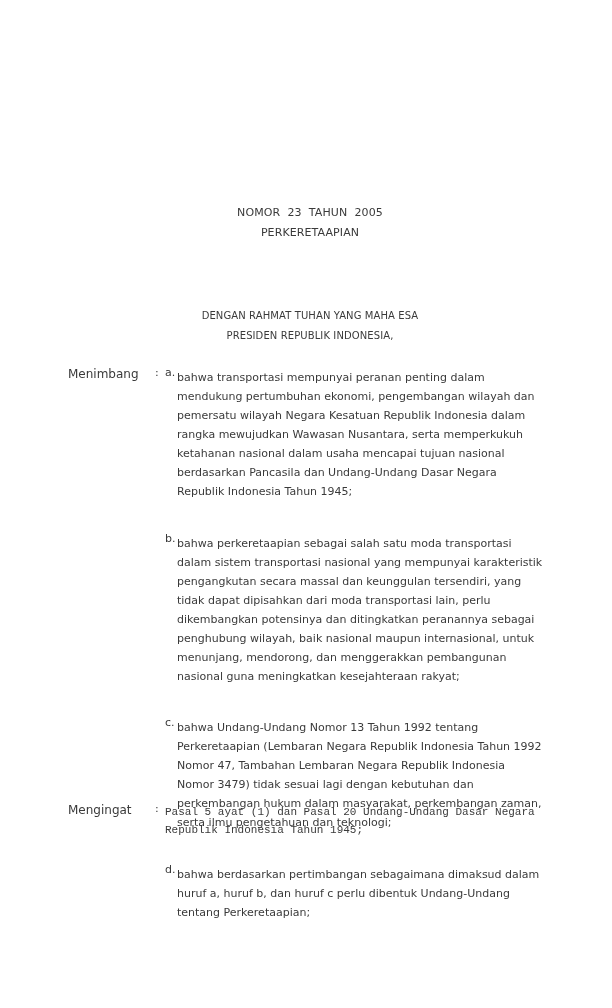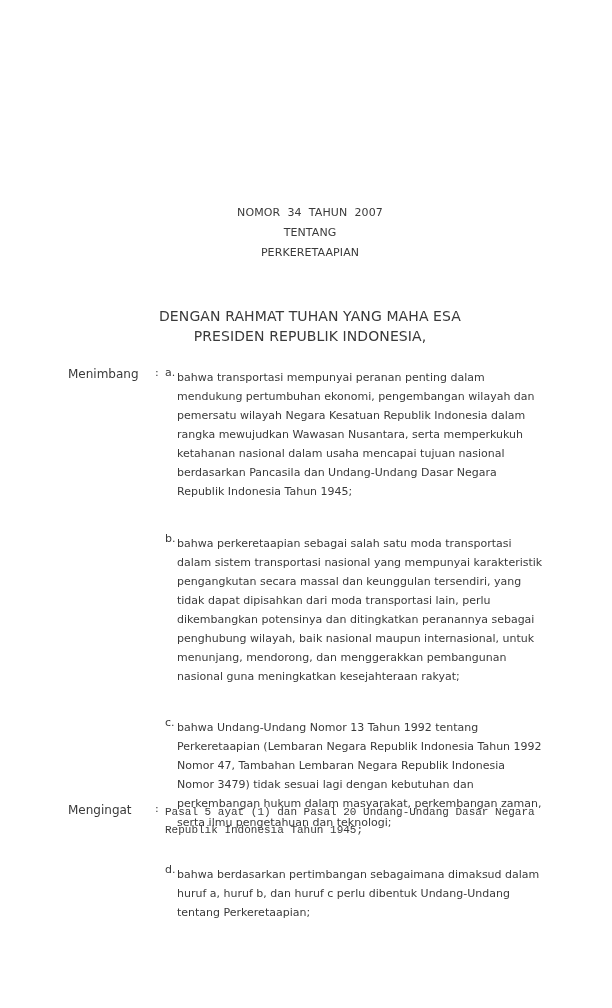--- a/index.html
+++ b/index.html
@@ -42,21 +42,21 @@
   
   .preamble-block {
     position: absolute;
     left: 0;
     top: 306px;
     width: 612px;
     text-align: center;
   }
 
   .preamble-line {
-    font-size: 14px;
+    font-size: 10px;
     line-height: 20px;
     letter-spacing: 0.1px;
     white-space: pre;
     padding-left: 8px;
   }
 
   
   .section {
     position: absolute;
     left: 68px;
@@ -149,22 +149,21 @@
     line-height: 13.5px;
     white-space: pre;
   }
 </style>
 </head>
 <body>
 
 <div id="page">
 
   <div class="title-block">
-    <div class="title-line">NOMOR  34  TAHUN  2007</div>
-    <div class="title-line">TENTANG</div>
+    <div class="title-line">NOMOR  23  TAHUN  2005</div>
     <div class="title-line">PERKERETAAPIAN</div>
   </div>
 
   <div class="preamble-block">
     <div class="preamble-line">DENGAN RAHMAT TUHAN YANG MAHA ESA</div>
     <div class="preamble-line">PRESIDEN REPUBLIK INDONESIA,</div>
   </div>
 
   <div class="section" id="section-menimbang">
     <div class="section-head">

